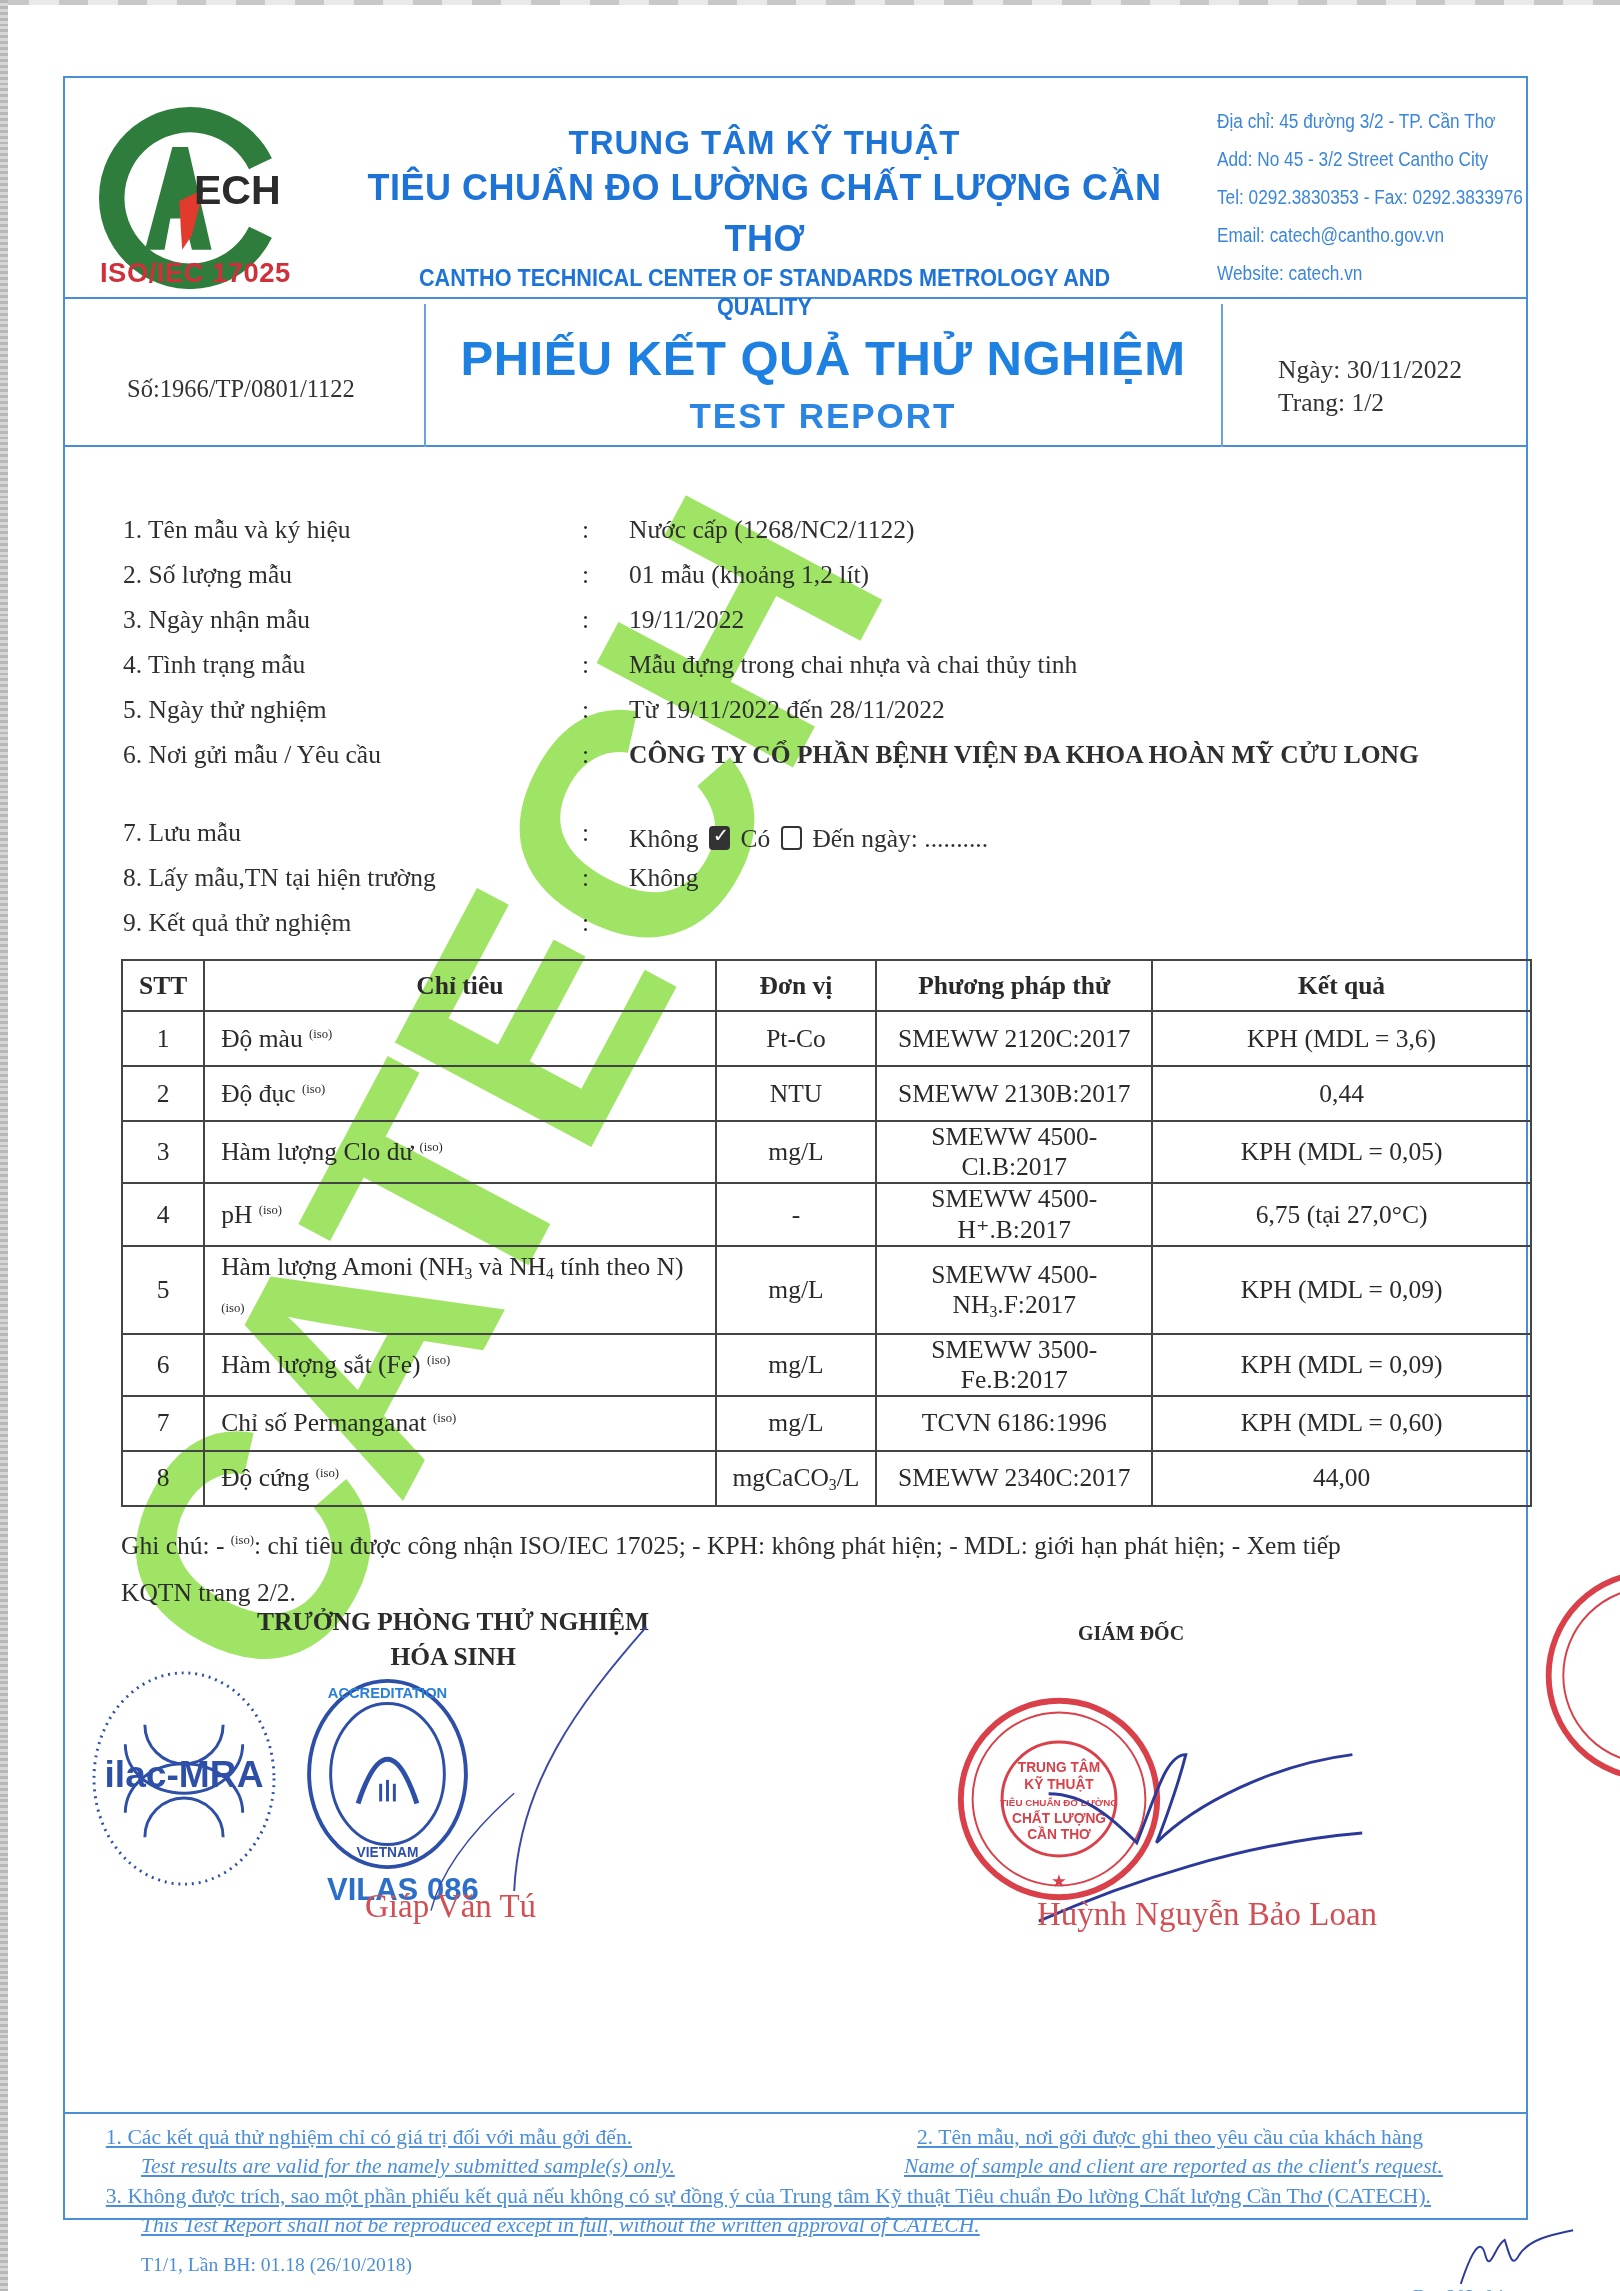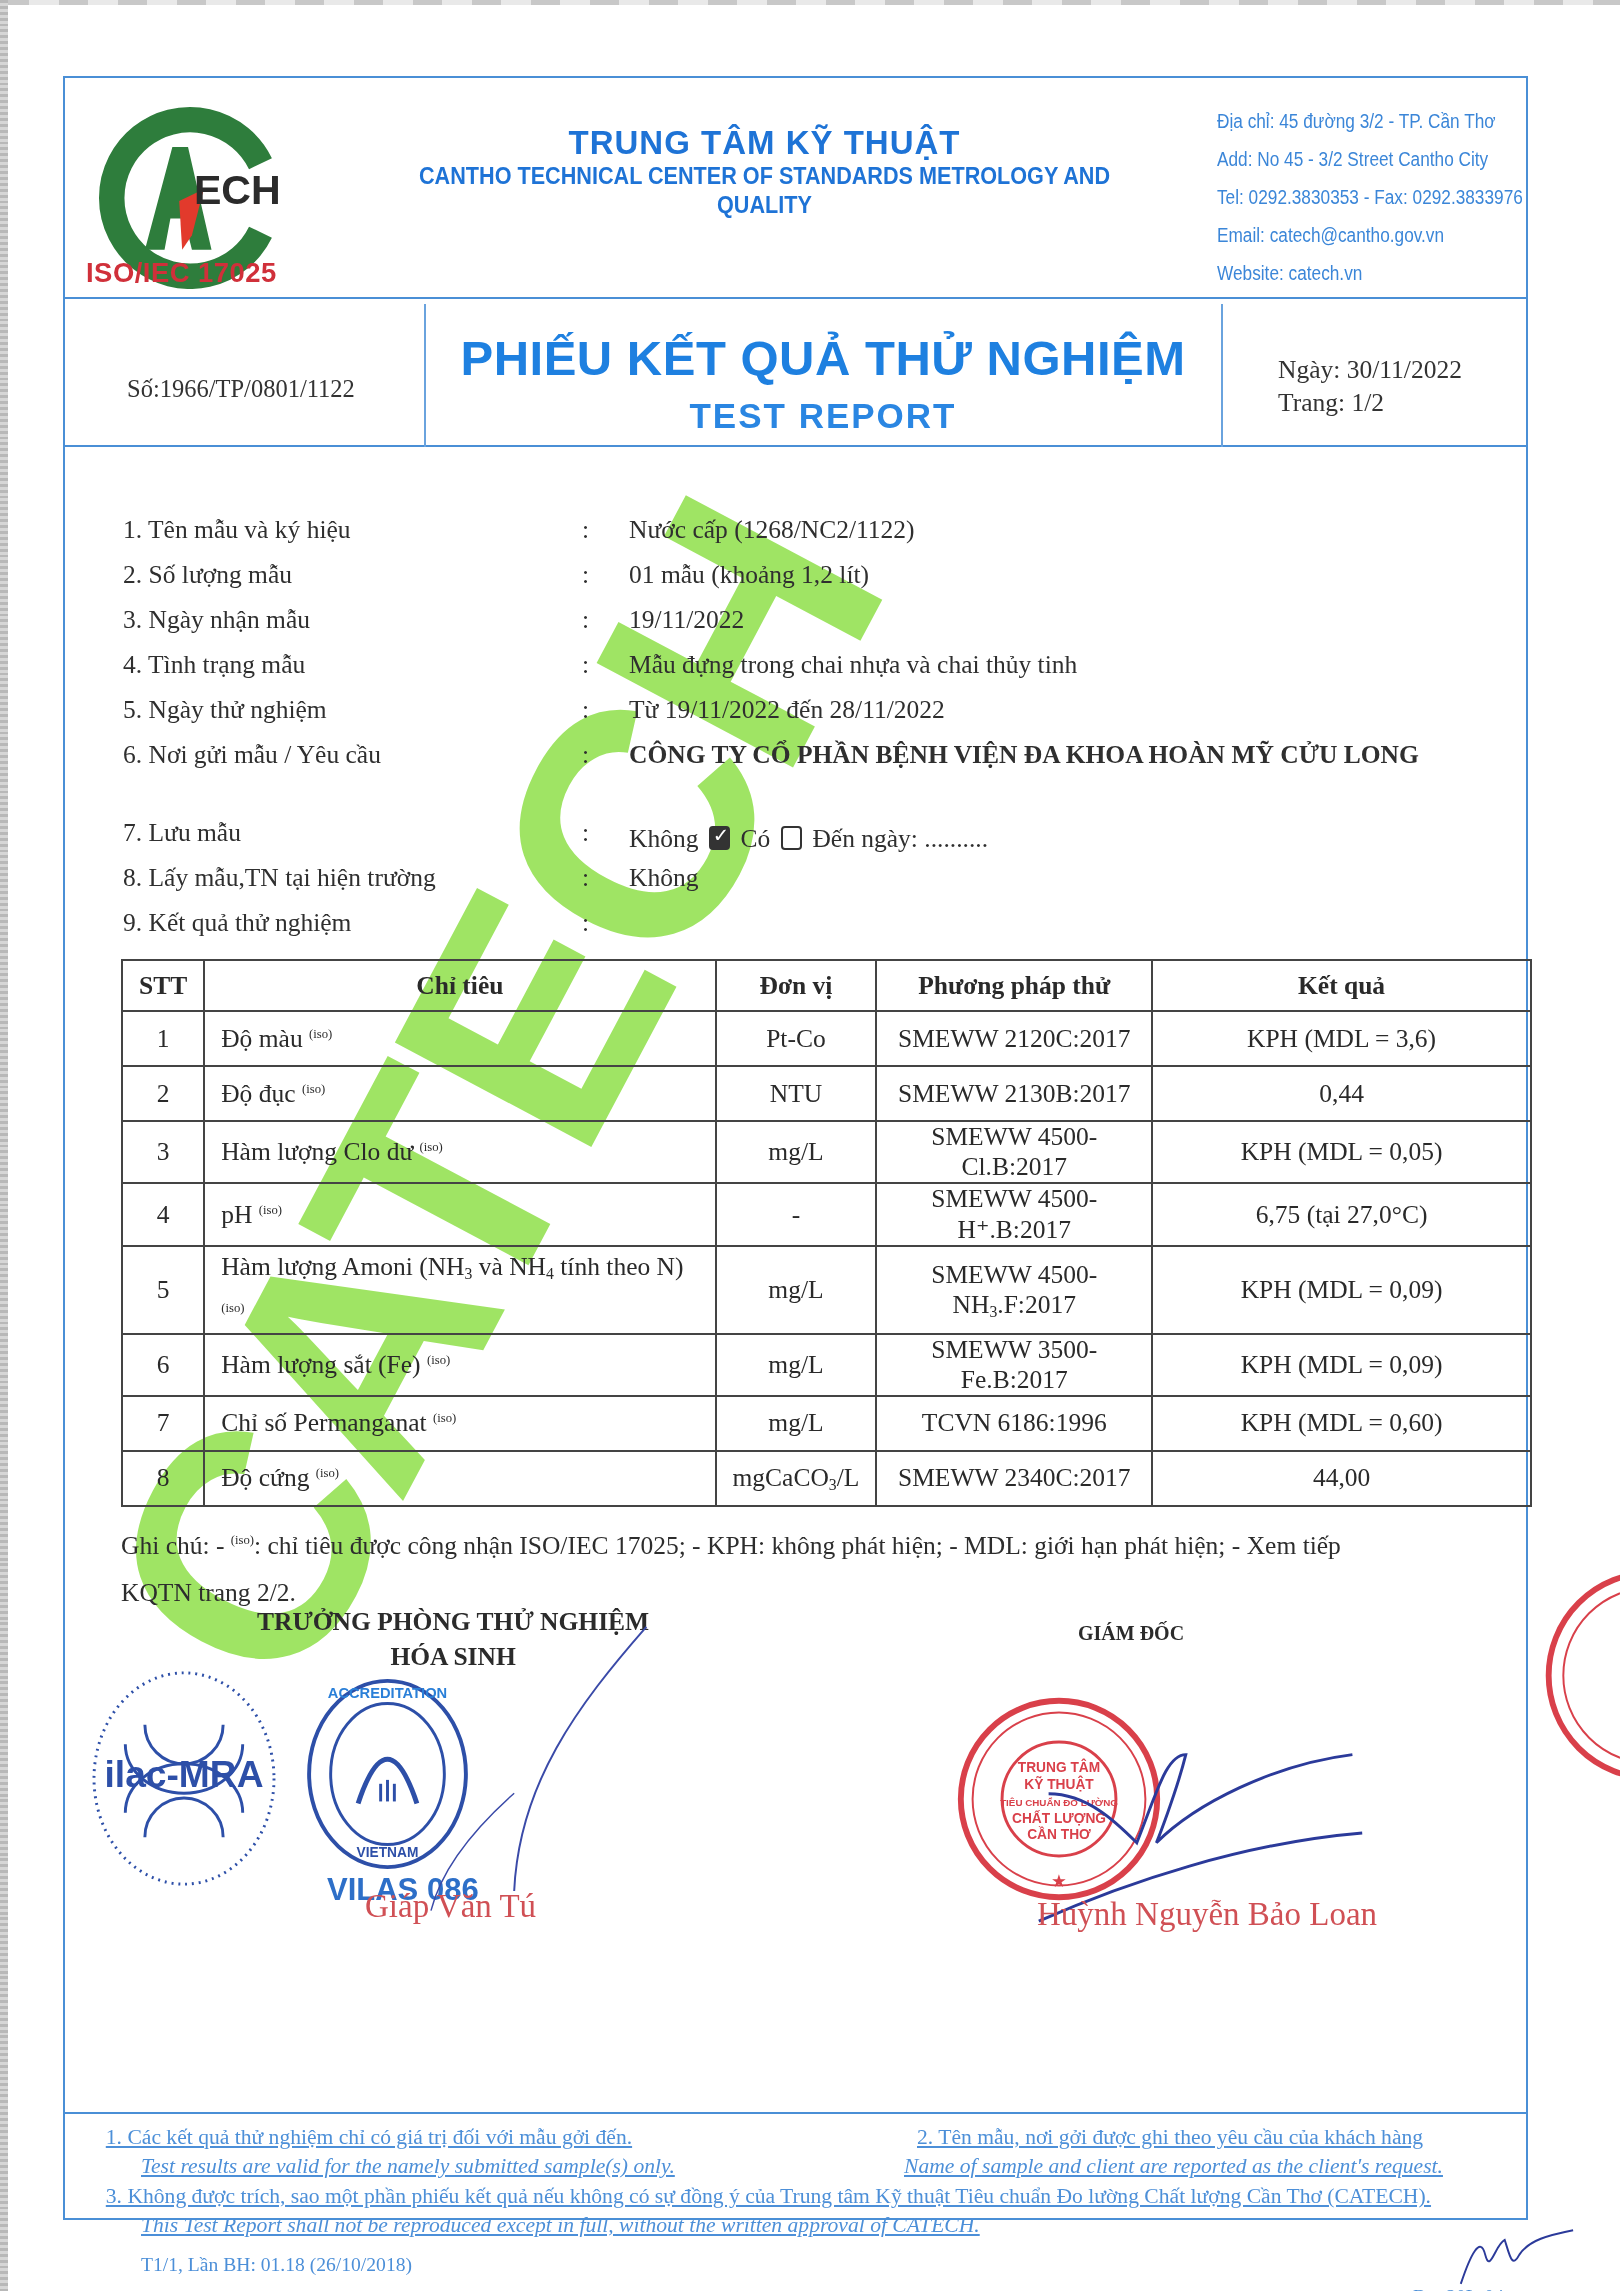--- a/index.html
+++ b/index.html
@@ -8,21 +8,21 @@
   .scan-edge { position:absolute; left:0; top:0; width:7.8px; height:2292px;
                background:repeating-linear-gradient(180deg,#b8b8b8 0 2.9px,#d6d6d6 2.9px 5.9px); }
   .scan-top { position:absolute; left:0; top:0; width:1620px; height:4.9px;
               background:repeating-linear-gradient(90deg,#c8c8c8 0 29px,#e9e9e9 29px 59px); }
   .frame { position:absolute; left:63px; top:76px; width:1465px; height:2144px;
            border:2px solid #4a8fd6; box-sizing:border-box; }
   
   .hdr { position:absolute; left:63px; top:76px; width:1465px; height:223px; box-sizing:border-box;
          border-bottom:2.9px double #4a8fd6; }
   .logo { position:absolute; left:86px; top:103px; width:206px; height:186px; }
-  .iso-label { position:absolute; left:86px; top:257px; width:206px; font-family:"Liberation Sans",sans-serif;
+  .iso-label { position:absolute; left:100px; top:257px; width:206px; font-family:"Liberation Sans",sans-serif;
                font-weight:bold; color:#d0303a; font-size:27.4px; letter-spacing:0.5px; }
   .org { position:absolute; left:353px; top:123px; width:823px; text-align:center;
          font-family:"Liberation Sans", sans-serif; color:#1e73d6; font-weight:bold; }
   .org .l1 { font-size:33px; letter-spacing:1px; line-height:39px; }
   .org .l2 { font-size:36px; line-height:51px; letter-spacing:0.5px; }
   .org .l3 { font-size:23.5px; line-height:29px; letter-spacing:0px; transform:scaleX(0.92); transform-origin:center; }
   .contact { position:absolute; left:1217px; top:102px; width:304px; font-family:"Liberation Sans",sans-serif;
              color:#3b86d8; font-size:19.6px; line-height:38px; transform:scaleX(0.88); transform-origin:left; white-space:nowrap; }
   
   .tband { position:absolute; left:63px; top:304px; width:1465px; height:143px; box-sizing:border-box;
@@ -83,20 +83,21 @@
 <svg class="logo" viewBox="0 0 210 190">
   <path d="M178 62 A80 80 0 1 0 178 132" fill="none" stroke="#2e7d3c" stroke-width="26"></path>
   <polygon points="60,150 88,45 104,45 128,150 108,150 100,118 86,118 80,150" fill="#2e7d3c"></polygon>
   <polygon points="95,100 120,88 108,135 98,150" fill="#e23a2c"></polygon>
   <text x="110" y="103" font-family="Liberation Sans, sans-serif" font-weight="bold" font-size="42" fill="#2b2b2b">ECH</text>
 </svg>
 <div class="iso-label">ISO/IEC 17025</div>
 
 <div class="org">
   <div class="l1">TRUNG TÂM KỸ THUẬT</div>
+  <div class="l2">TIÊU CHUẨN ĐO LƯỜNG CHẤT LƯỢNG CẦN THƠ</div>
   <div class="l3">CANTHO TECHNICAL CENTER OF STANDARDS METROLOGY AND QUALITY</div>
 </div>
 
 <div class="contact">
   <div>Địa chỉ: 45 đường 3/2 - TP. Cần Thơ</div>
   <div>Add: No 45 - 3/2 Street Cantho City</div>
   <div>Tel: 0292.3830353 - Fax: 0292.3833976</div>
   <div>Email:   catech@cantho.gov.vn</div>
   <div>Website: catech.vn</div>
 </div>

